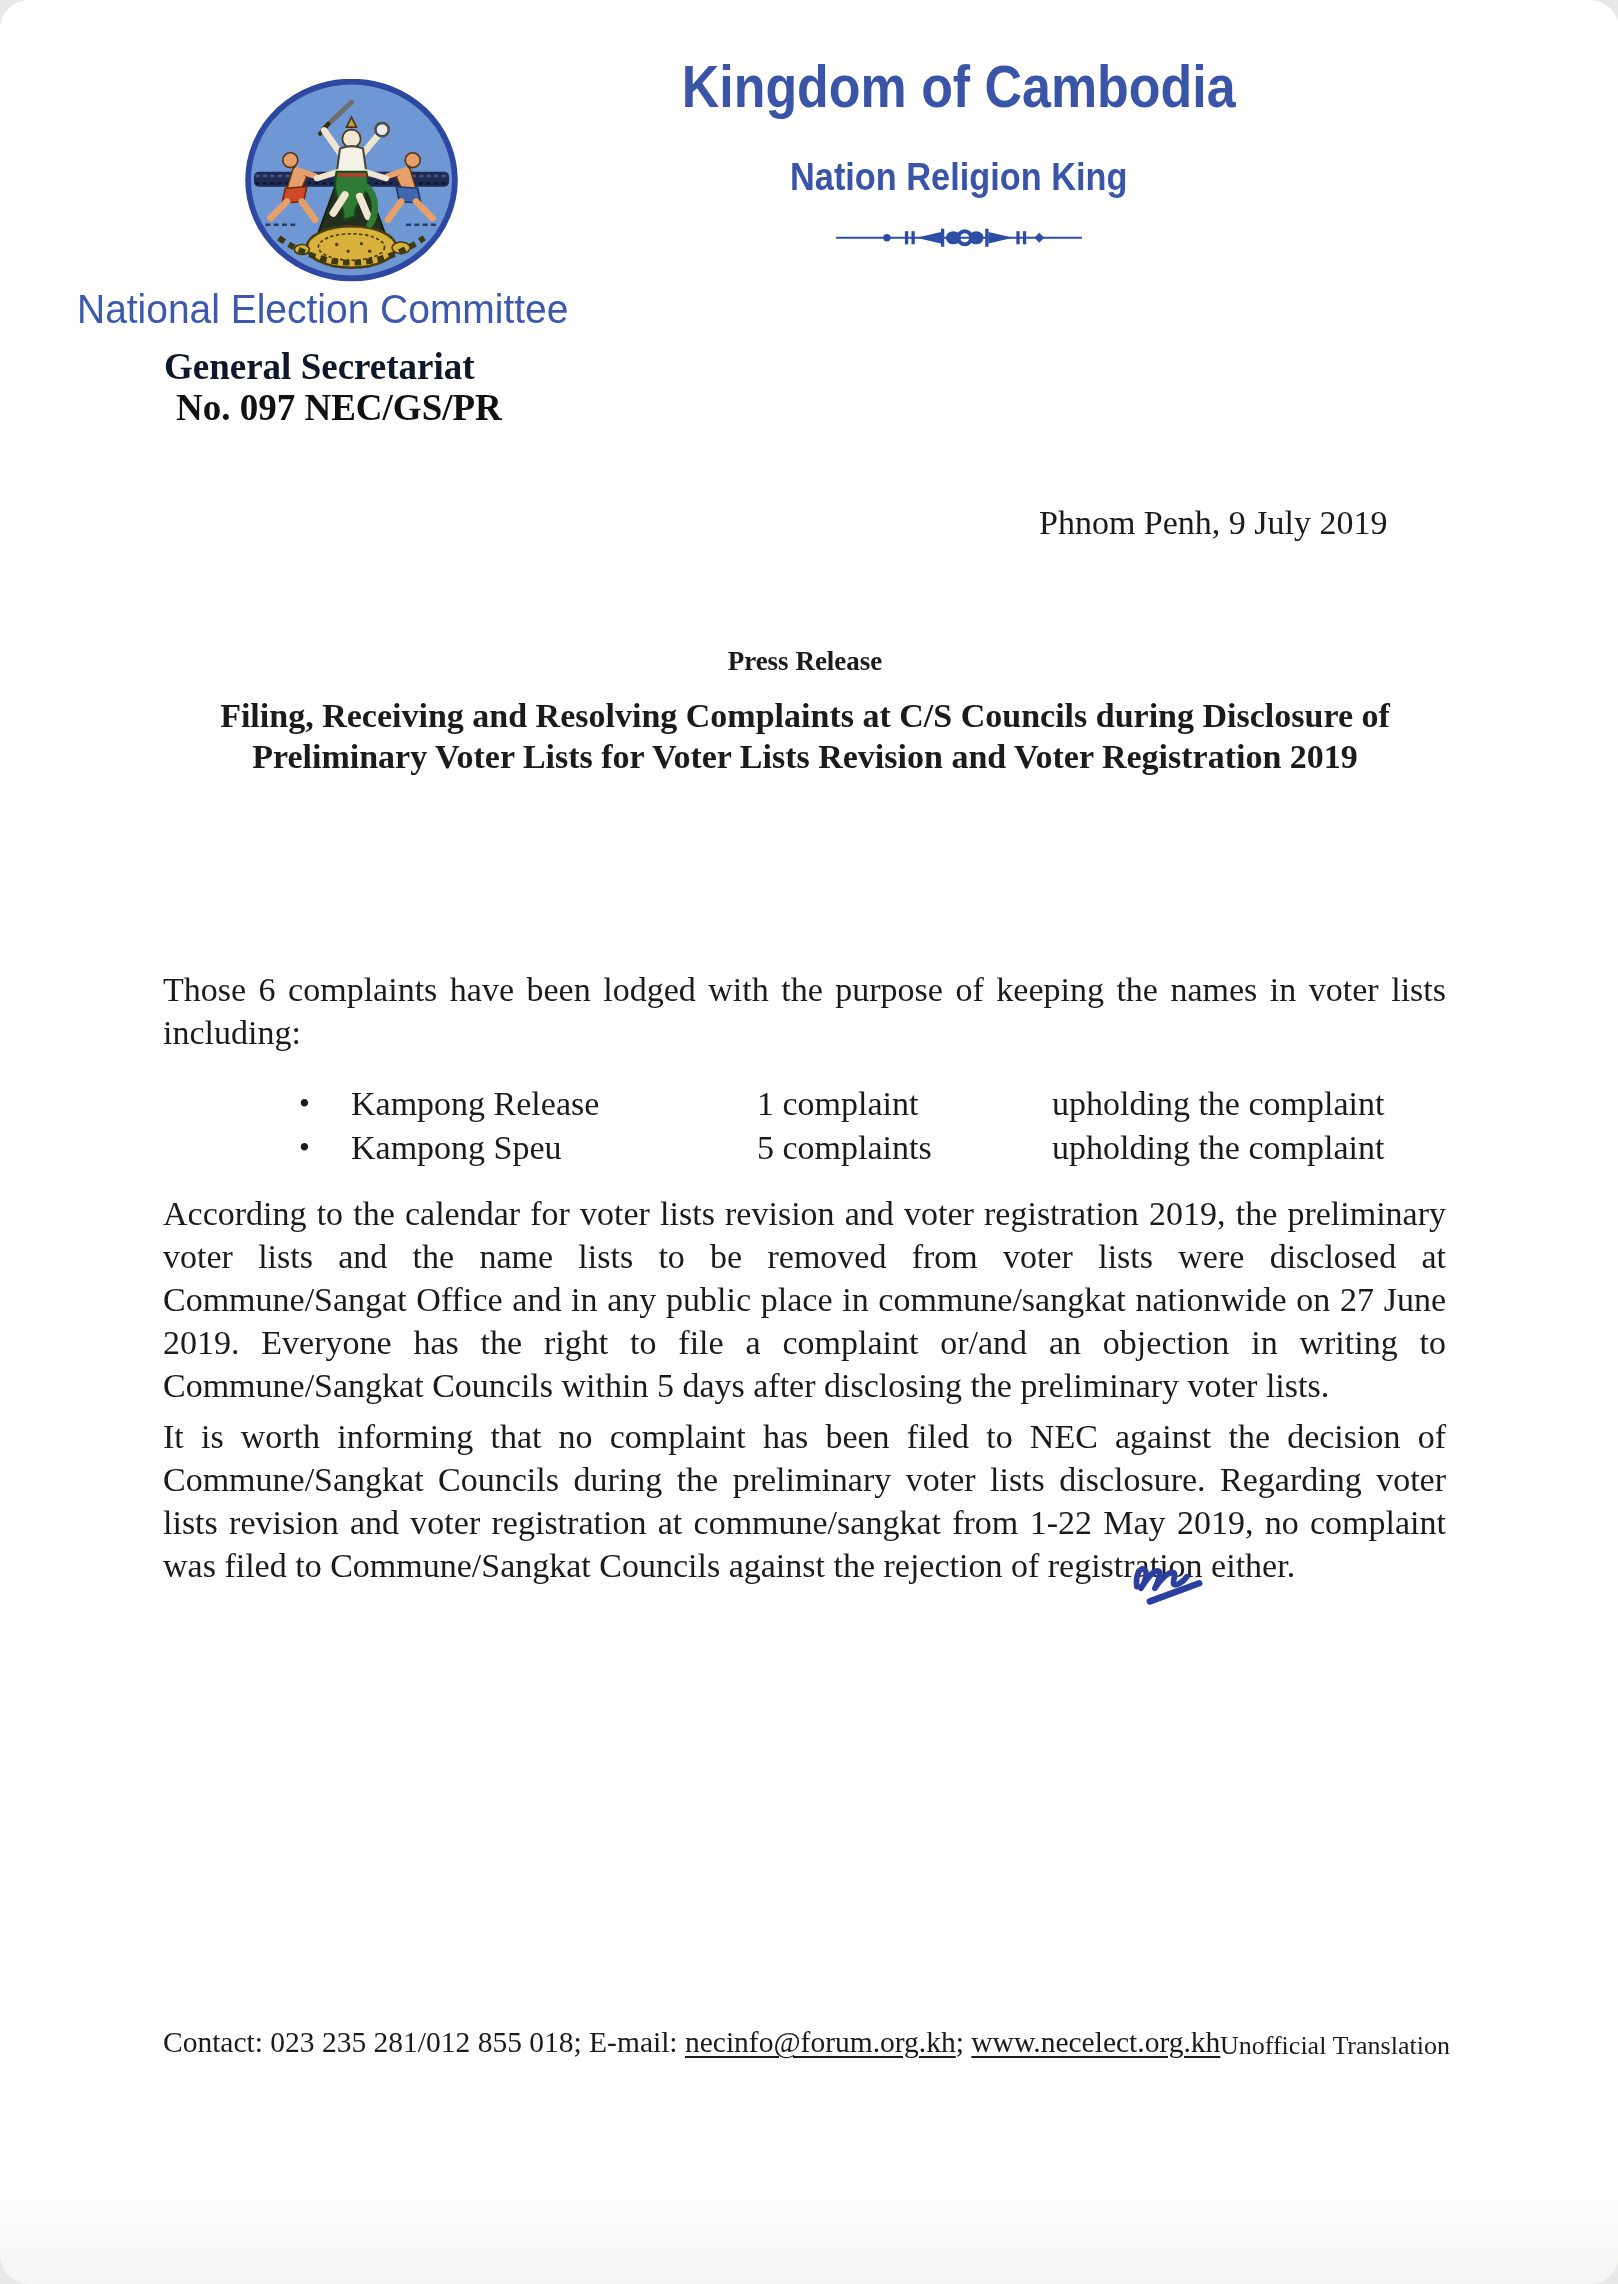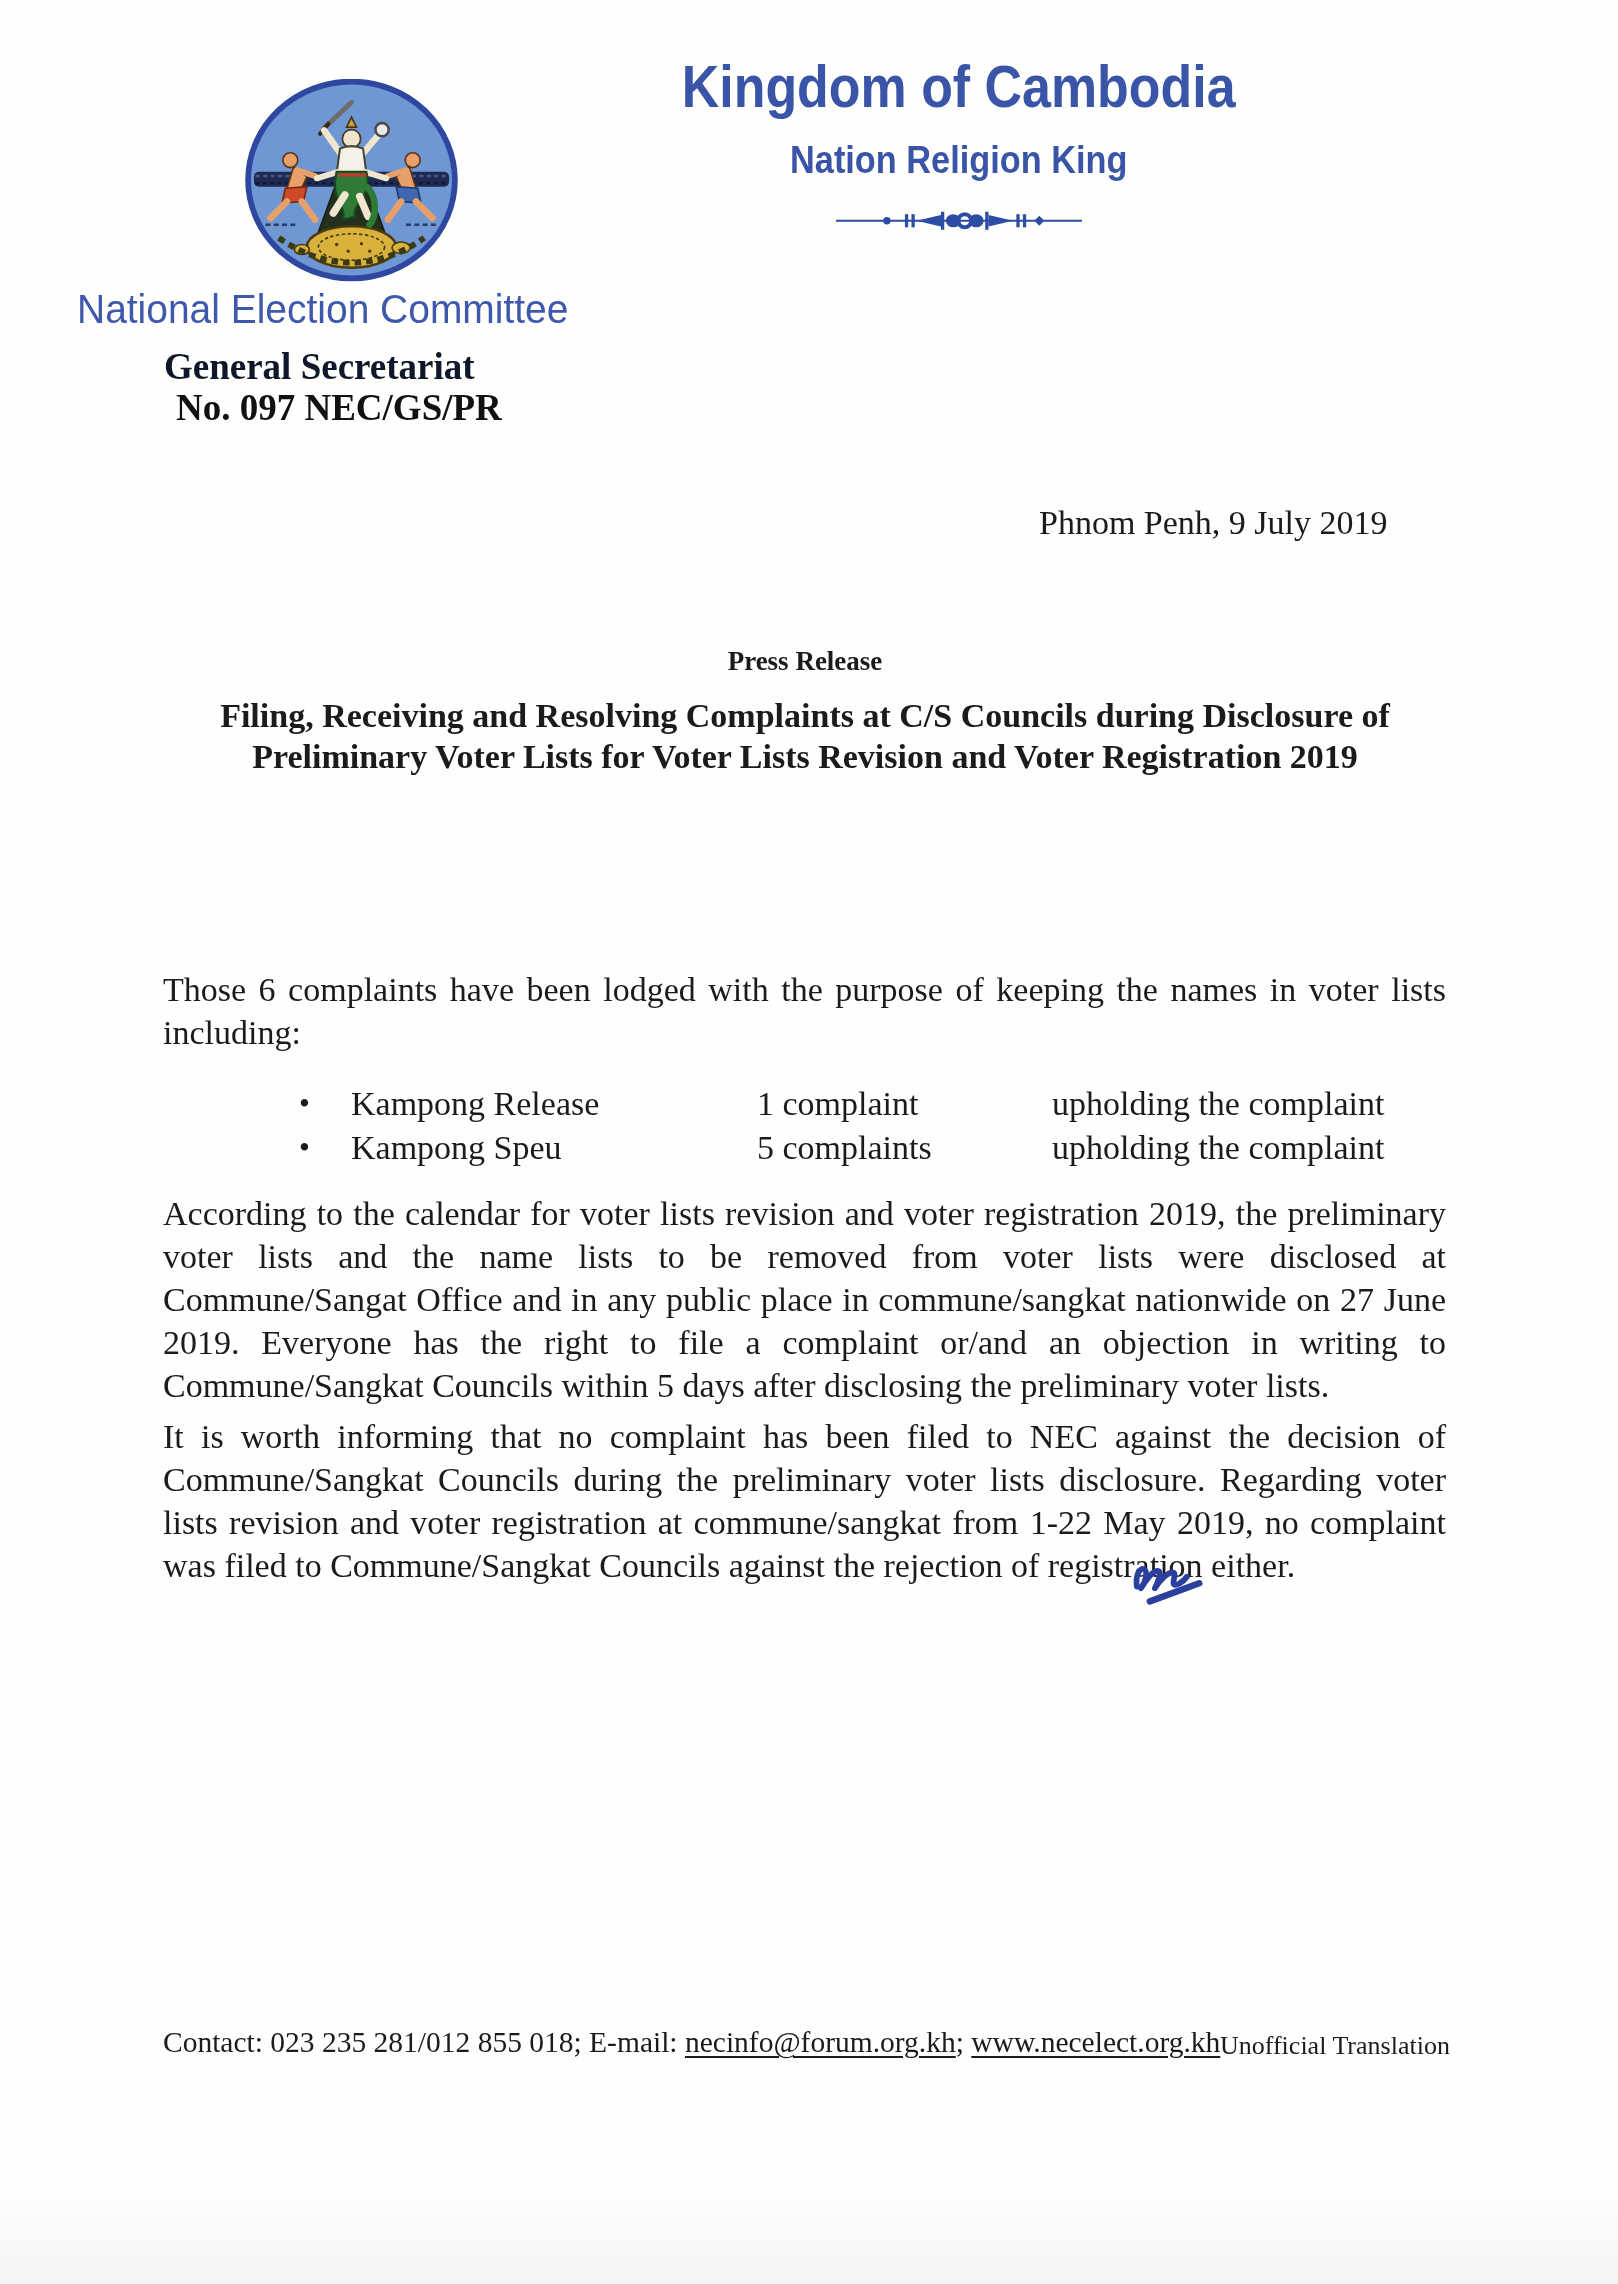--- a/index.html
+++ b/index.html
@@ -4,30 +4,31 @@
 <style>
   html,body{margin:0;padding:0;background:#e8e8e8;}
   .page{
     position:relative;
     width:1619px;height:2284px;
     margin:0 auto;
     background:#fefefc;
     font-family:"Liberation Serif", serif;
     color:#1b1b1b;
     overflow:hidden;
+    border-radius:29px;
   }
   .page::after{ 
     content:"";position:absolute;left:0;right:0;bottom:0;height:98px;
     background:linear-gradient(to bottom, rgba(0,0,0,0), rgba(120,120,120,0.07));
     pointer-events:none;
   }
   .emblem{position:absolute;left:244px;top:79px;width:215px;height:207px;}
   .kingdom-block{position:absolute;left:574px;top:54px;width:770px;text-align:center;color:#3a55a8;}
   .kingdom-title{font-family:"Liberation Sans",sans-serif;font-weight:bold;font-size:59px;line-height:66px;white-space:nowrap;}
-  .motto{font-family:"Liberation Sans",sans-serif;font-weight:bold;font-size:39px;line-height:46px;margin-top:17px;white-space:nowrap;}
+  .motto{font-family:"Liberation Sans",sans-serif;font-weight:bold;font-size:39px;line-height:46px;margin-top:34px;white-space:nowrap;}
   .cond{display:inline-block;transform:scaleX(0.88);transform-origin:center;}
   .divider{margin-top:23px;}
   .org-name{position:absolute;left:77px;top:287px;color:#3d58ac;font-family:"Liberation Sans",sans-serif;font-size:41px;line-height:44px;white-space:nowrap;}
   .cond-left{display:inline-block;transform:scaleX(0.95);transform-origin:left center;}
   .secretariat{position:absolute;left:164px;top:346px;font-weight:bold;font-size:37px;line-height:41px;color:#0f172a;}
   .refno{position:absolute;left:176px;top:387px;font-weight:bold;font-size:37px;line-height:41px;color:#111;}
   .dateline{position:absolute;left:1039px;top:503px;font-size:34px;line-height:39px;}
   .title-block{position:absolute;left:178px;top:639px;width:1254px;text-align:center;}
   .title{font-weight:bold;font-size:27px;line-height:44px;}
   .subtitle{font-weight:bold;font-size:34px;line-height:41px;margin-top:12px;}

